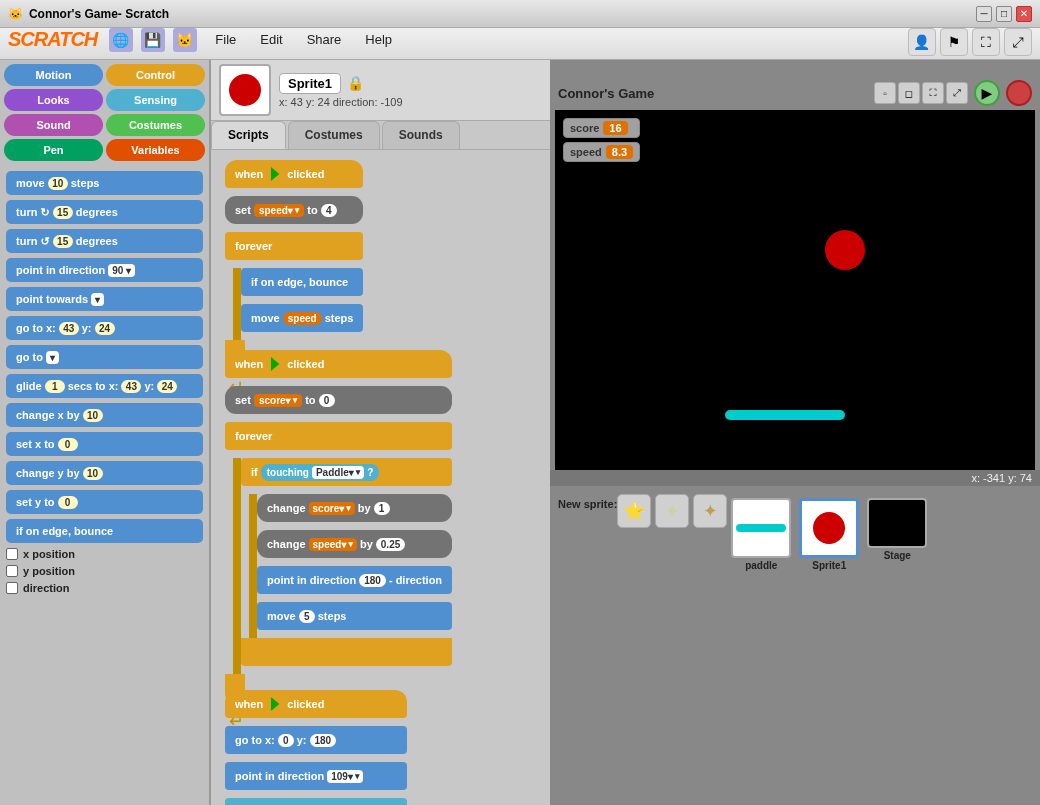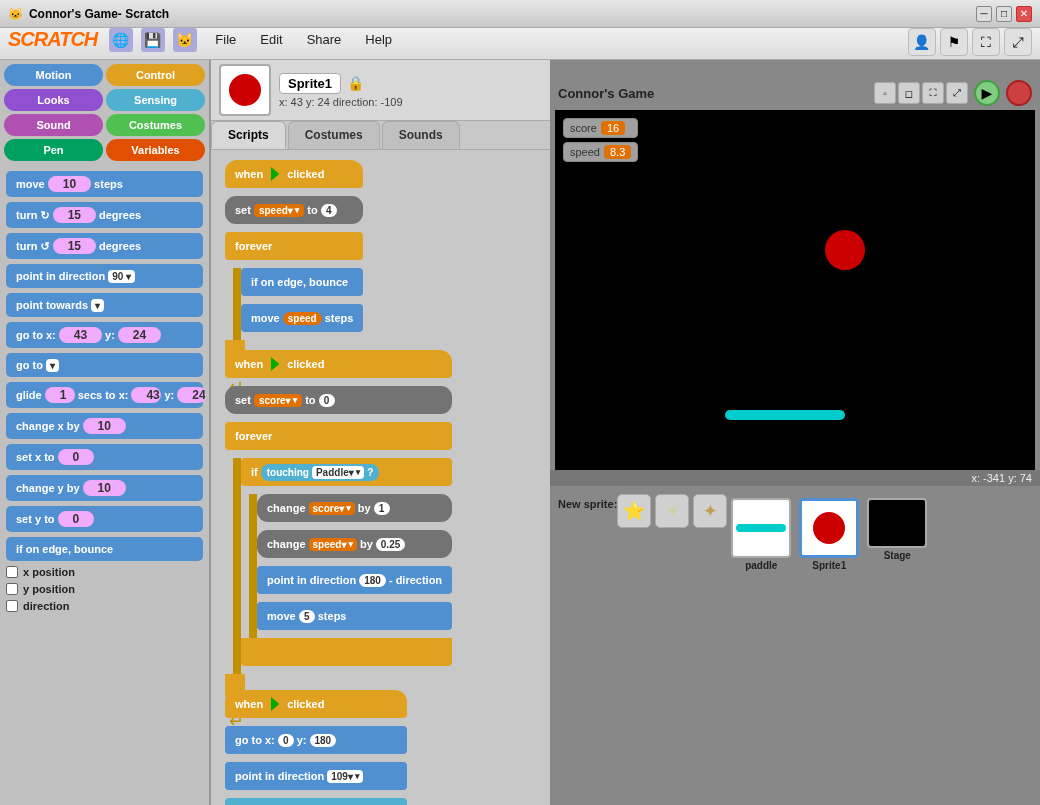--- a/index.html
+++ b/index.html
@@ -85,25 +85,25 @@
       font-size: 11px;
       font-weight: bold;
       color: white;
       white-space: nowrap;
       user-select: none;
       min-height: 24px;
     }
     .block-motion { background: #5090d0; }
 
     .block-val {
-      background: #f0abfc;
+      background: #fef9c3;
       color: #333;
       border-radius: 8px;
-      padding: 1px 15px;
-      font-size: 12px;
+      padding: 1px 3px;
+      font-size: 10px;
       font-weight: bold;
       min-width: 20px;
       text-align: center;
     }
     .block-dropdown {
       background: white;
       color: #333;
       border-radius: 4px;
       padding: 1px 4px;
       font-size: 10px;
@@ -261,21 +261,21 @@
       display: flex;
       flex-direction: column;
       gap: 4px;
     }
     .var-display {
       background: rgba(200,200,200,0.8);
       border: 1px solid #888;
       border-radius: 4px;
       padding: 2px 6px;
       font-size: 11px;
-      font-weight: normal;
+      font-weight: bold;
       display: flex;
       align-items: center;
       gap: 4px;
     }
     .var-name { color: #333; }
     .var-val { background: #e07000; color: white; border-radius: 4px; padding: 1px 6px; font-size: 11px; }
 
     #stage-coords {
       background: #777;
       padding: 2px 8px;

